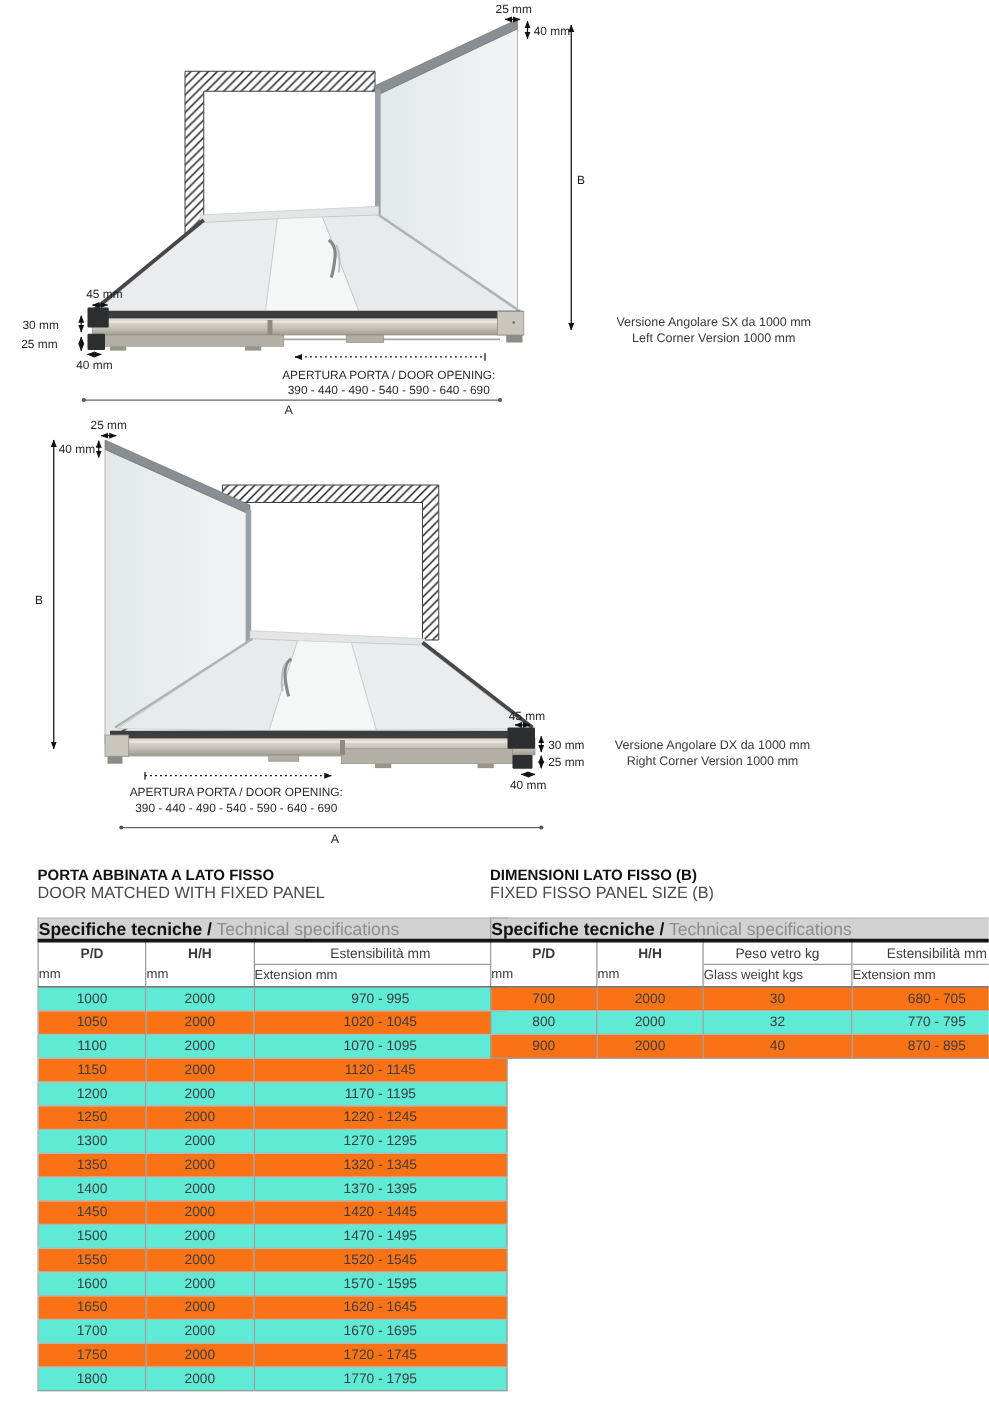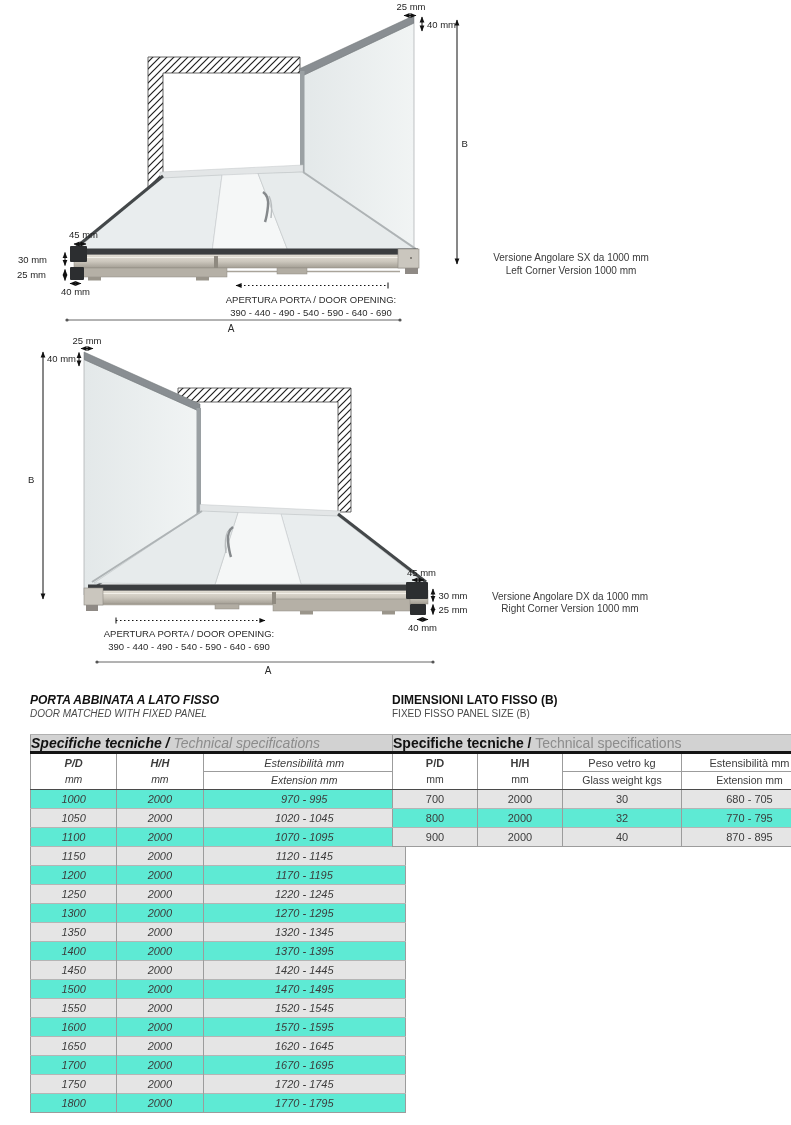--- a/index.html
+++ b/index.html
@@ -8,42 +8,42 @@
   .diagram{position:absolute;left:0;}
   #diagram-sx{top:0;}
   #diagram-dx{top:333px;}
   svg text{font-family:"Liberation Sans", sans-serif;fill:#1f1f1f;}
   .dimtxt{font-size:9.5px;}
   .captxt{font-size:10px;fill:#3a3a3a;}
   .opentxt{font-size:9.5px;fill:#2a2a2a;}
   .atxt{font-size:10px;fill:#2a2a2a;}
 
   .tblock{position:absolute;top:694px;}
-  #table-door-block{left:30px;width:376px;font-style:italic;}
+  #table-door-block{left:30px;width:376px;}
   #table-panel-block{left:392px;width:426px;}
   .ttitle{font-size:12px;font-weight:bold;color:#111;line-height:13px;}
-  .tsub{font-size:10px;color:#4a4a4a;line-height:12px;margin-top:1px;}
+  .tsub{font-size:13px;color:#4a4a4a;line-height:12px;margin-top:1px;}
   .spec-table{width:100%;border-collapse:collapse;table-layout:fixed;margin-top:14px;
               font-size:11px;color:#3c3c3c;
               border-left:1px solid #9c9c9c;border-right:1px solid #9c9c9c;
               border-bottom:1px solid #9c9c9c;border-top:1px solid #b0b0b0;}
   .spec-bar td{background:#d2d2d2;height:15px;text-align:left;font-size:14px;
                border-bottom:3px solid #141414;padding:0;}
   .spec-bold{font-weight:bold;color:#111;}
   .spec-light{color:#8c8c8c;}
   .hcell{padding:0;background:#fff;vertical-align:top;border-bottom:1.5px solid #4a4a4a;}
   .hcell + .hcell{border-left:1px solid #9c9c9c;}
   .h1{height:17px;line-height:18px;text-align:center;font-weight:bold;}
   .h1.normal{font-weight:normal;}
-  .h2{height:17px;line-height:17px;text-align:center;font-size:10.5px;}
+  .h2{height:17px;line-height:17px;font-size:10.5px;}
   .split .h2{border-top:1px solid #9c9c9c;}
   .spec-table tbody td{height:18px;text-align:center;padding:0;border-top:1px solid #b5b5b5;}
   .spec-table tbody td + td{border-left:1px solid #9c9c9c;}
   .rg td{background:#5eead4;}
-  .rw td{background:#e5e5e5;}
+  .rw td{background:#f97316;}
 </style>
 </head>
 <body>
 
 <div id="page">
 
   <div class="diagram" id="diagram-sx">
   <svg width="791" height="333" viewBox="0 0 791 333">
     <defs>
       <pattern id="hatch" patternUnits="userSpaceOnUse" width="7" height="7">

